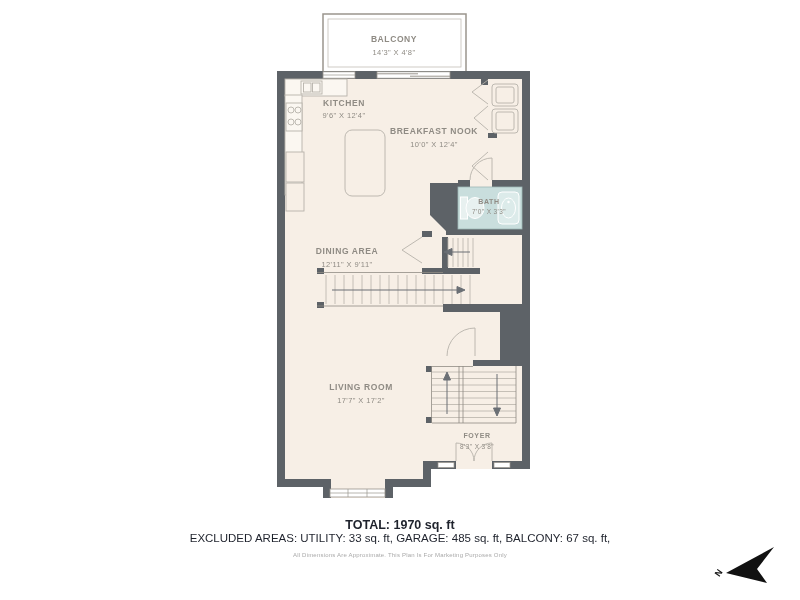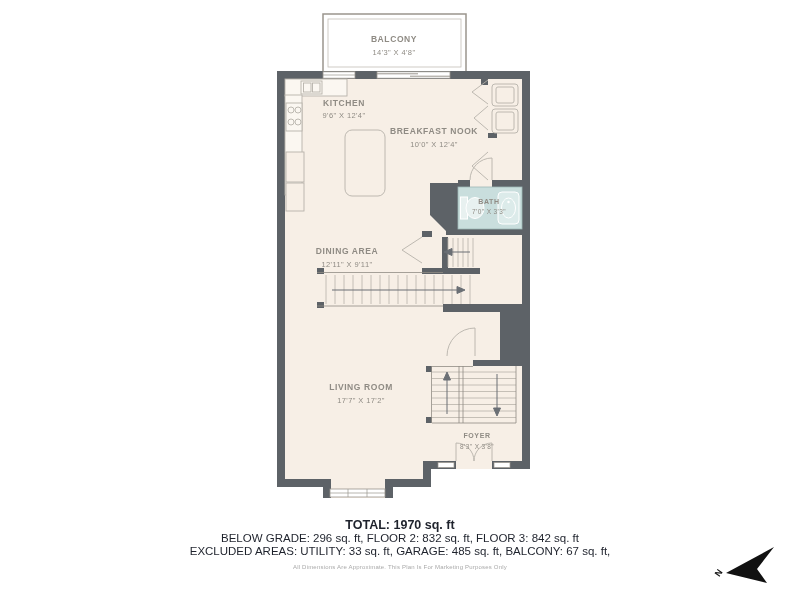--- a/index.html
+++ b/index.html
@@ -209,17 +209,16 @@
   </g>
 
   <g>
     <polygon points="726,573 774,547 757,569 767,583" fill="#111111"></polygon>
     <text x="716" y="579" font-size="9" font-weight="bold" fill="#111111" transform="rotate(-55 716 575)">N</text>
   </g>
 </svg>
 
 <div id="summary">
   <div class="total">TOTAL: 1970 sq. ft</div>
-  <div class="line">BELOW GRADE: 296 sq. ft, FLOOR 2: 832 sq. ft, FLOOR 3: 842 sq. ft</div>
   <div class="line">EXCLUDED AREAS: UTILITY: 33 sq. ft, GARAGE: 485 sq. ft, BALCONY: 67 sq. ft,</div>
   <div class="disclaimer">All Dimensions Are Approximate. This Plan Is For Marketing Purposes Only</div>
 </div>
 </div>
 
 </body></html>

